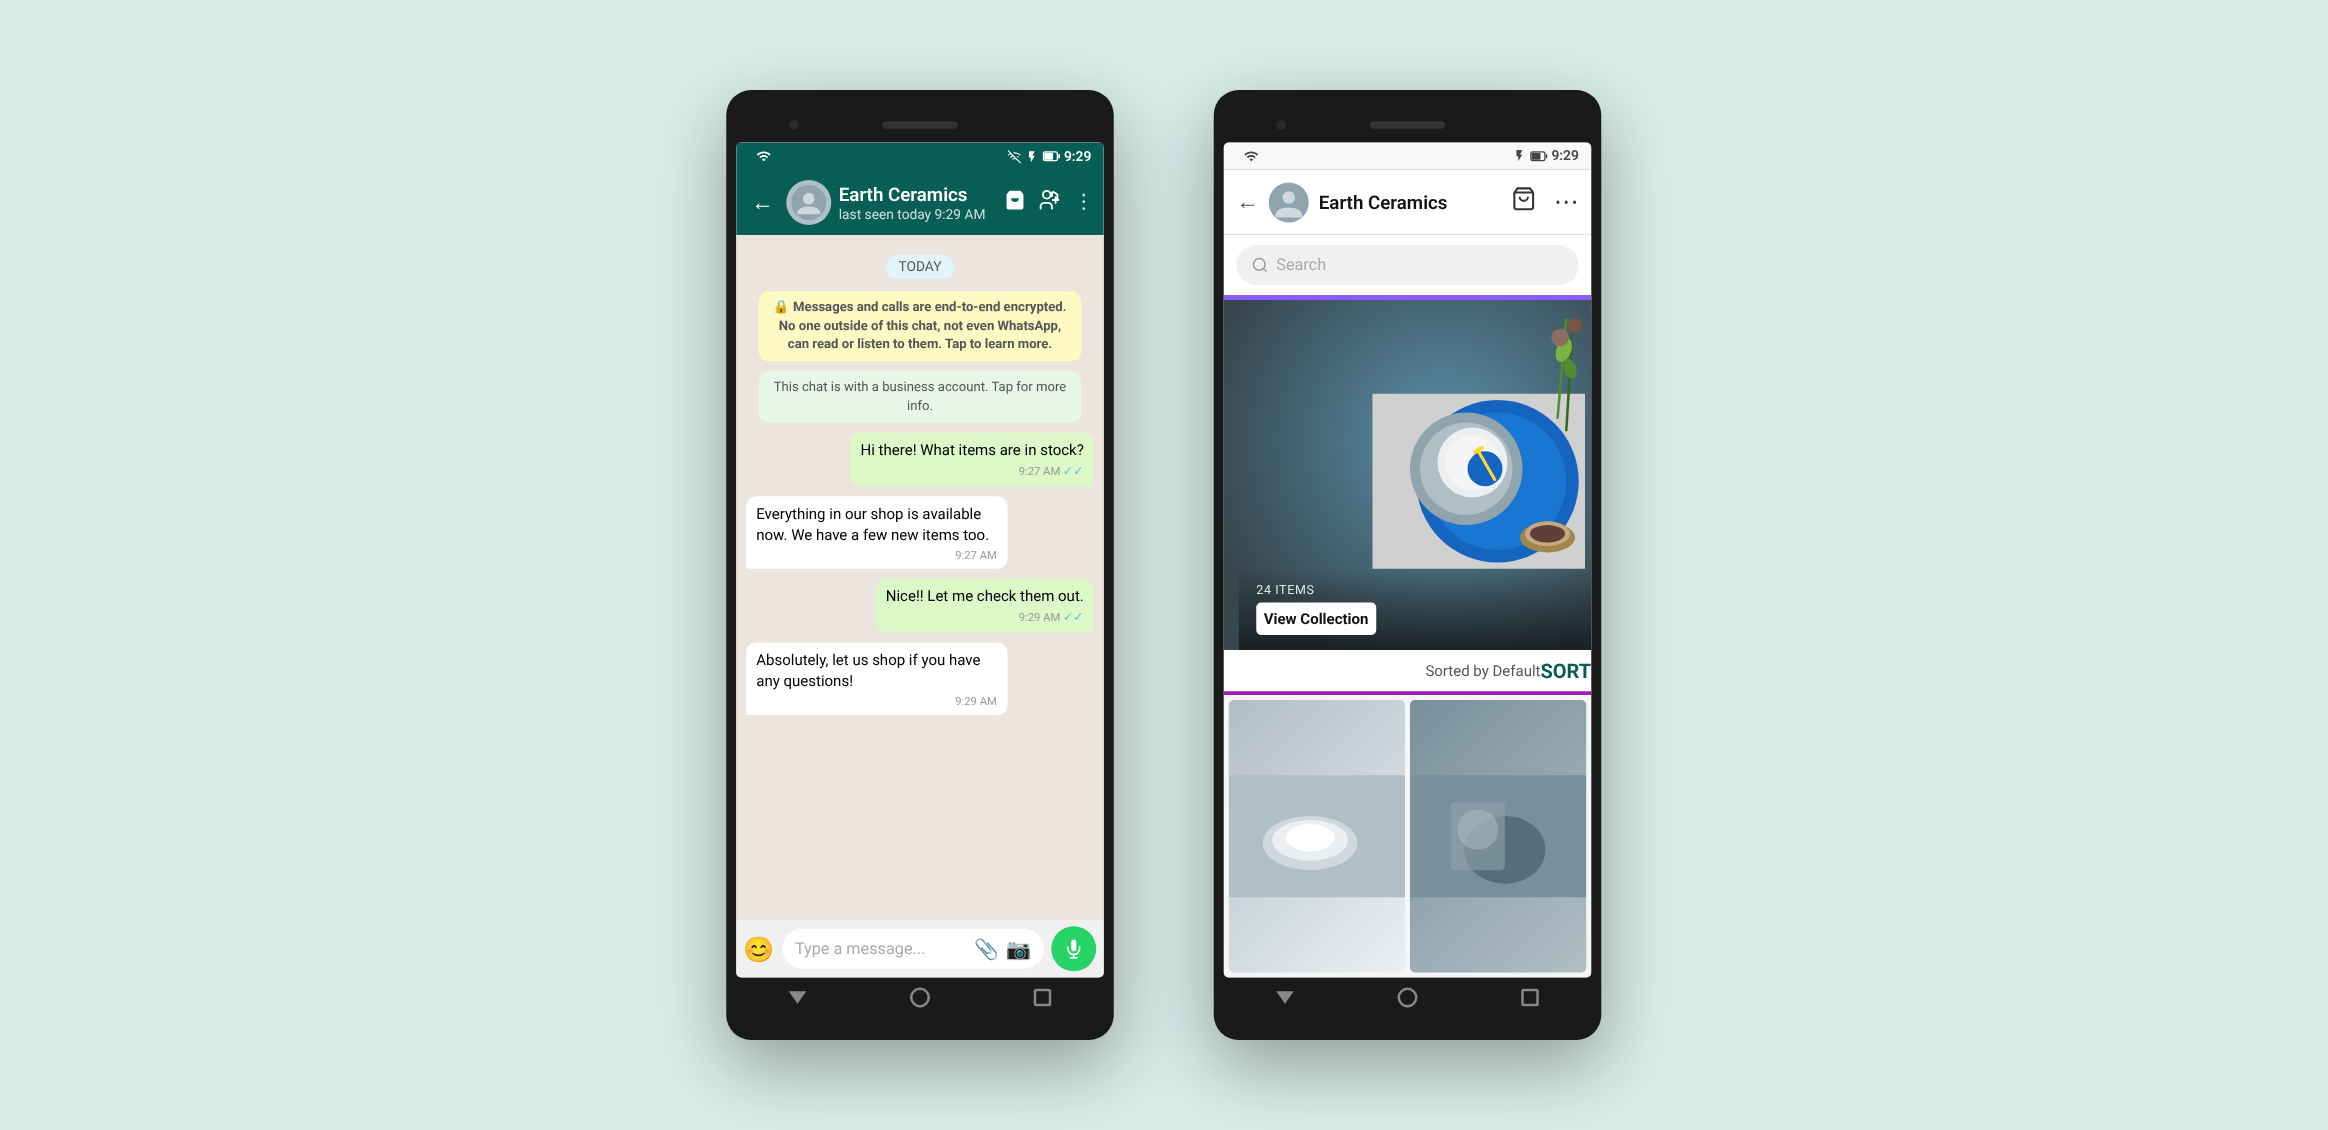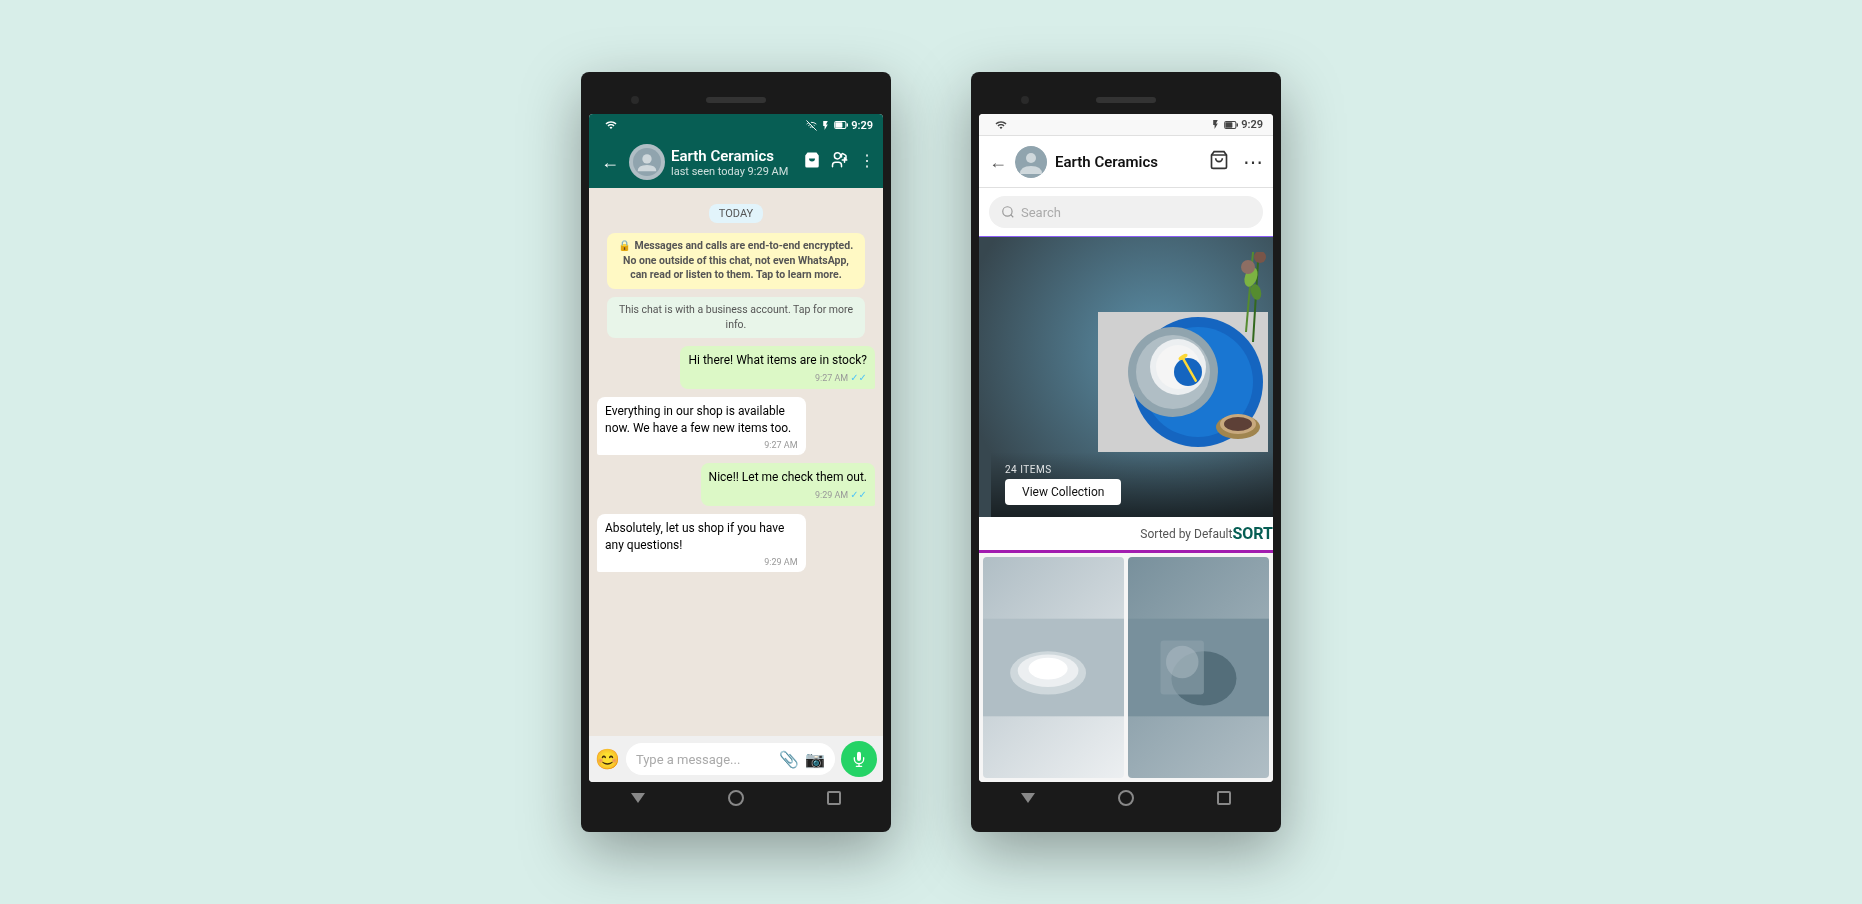--- a/index.html
+++ b/index.html
@@ -13,21 +13,21 @@
       justify-content: center;
       gap: 80px;
       font-family: 'Roboto', Arial, sans-serif;
       overflow: hidden;
     }
 
     .phone {
       width: 310px;
       height: 760px;
       background: #1a1a1a;
-      border-radius: 8px;
+      border-radius: 20px;
       padding: 14px 8px 18px 8px;
       display: flex;
       flex-direction: column;
       position: relative;
       box-shadow: 0 20px 60px rgba(0,0,0,0.35);
     }
 
     .phone-top {
       display: flex;
       justify-content: center;
@@ -332,21 +332,21 @@
     .shop-header-icons {
       display: flex;
       gap: 14px;
       color: #555;
       font-size: 18px;
     }
 
     .shop-search-bar {
       background: #fff;
       padding: 8px 10px;
-      border-bottom: 1px solid #8b5cf6;
+      border-bottom: 4px solid #8b5cf6;
     }
 
     .shop-search-input {
       background: #f0f0f0;
       border-radius: 20px;
       height: 32px;
       display: flex;
       align-items: center;
       padding: 0 12px;
       gap: 6px;
@@ -394,23 +394,23 @@
       font-weight: 700;
       color: #fff;
       line-height: 1.15;
       margin-bottom: 12px;
     }
 
     .banner-btn {
       background: #fff;
       color: #111;
       border-radius: 4px;
-      padding: 6px 17px;
+      padding: 6px 6px;
       font-size: 12px;
-      font-weight: 400;
+      font-weight: 700;
       display: inline-block;
       cursor: pointer;
     }
 
     .shop-sort-bar {
       background: #fff;
       height: 36px;
       display: flex;
       align-items: center;
       justify-content: flex-end;

